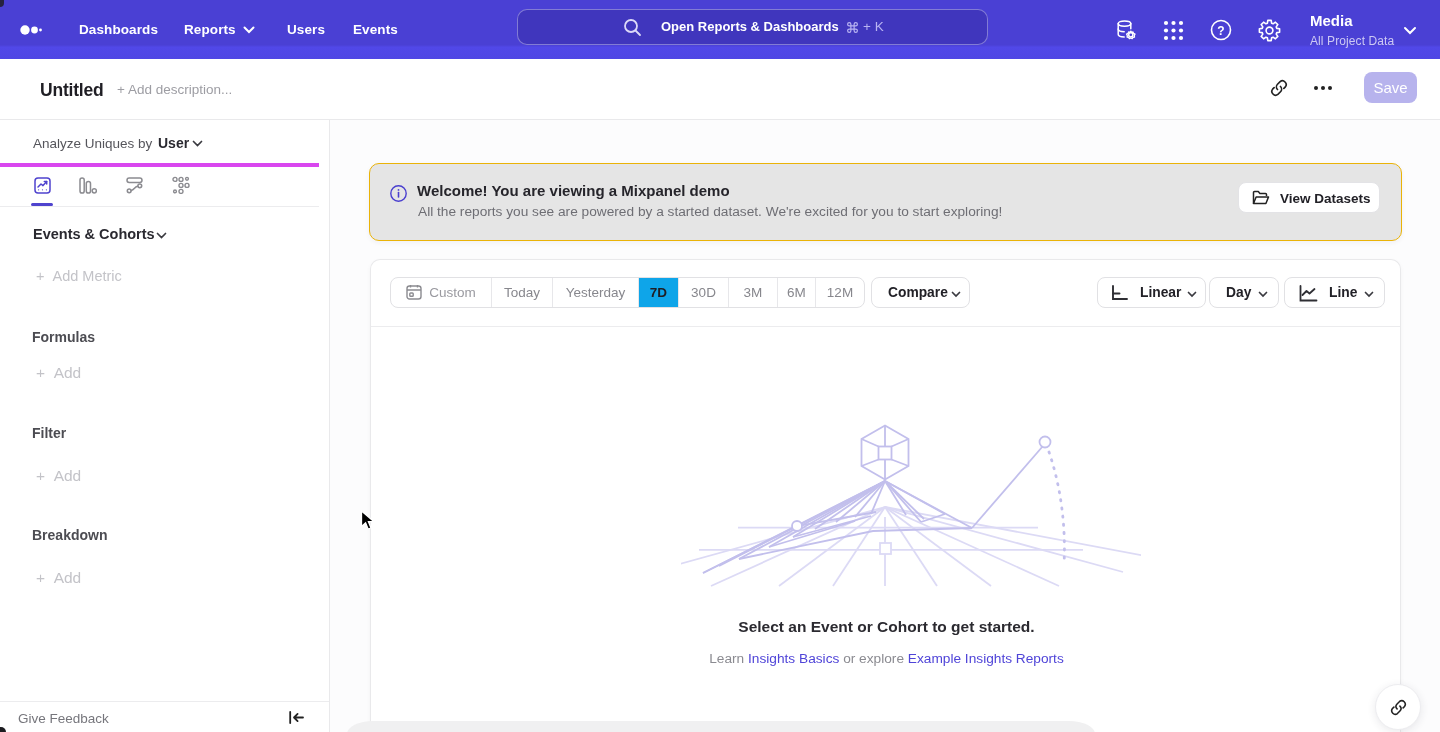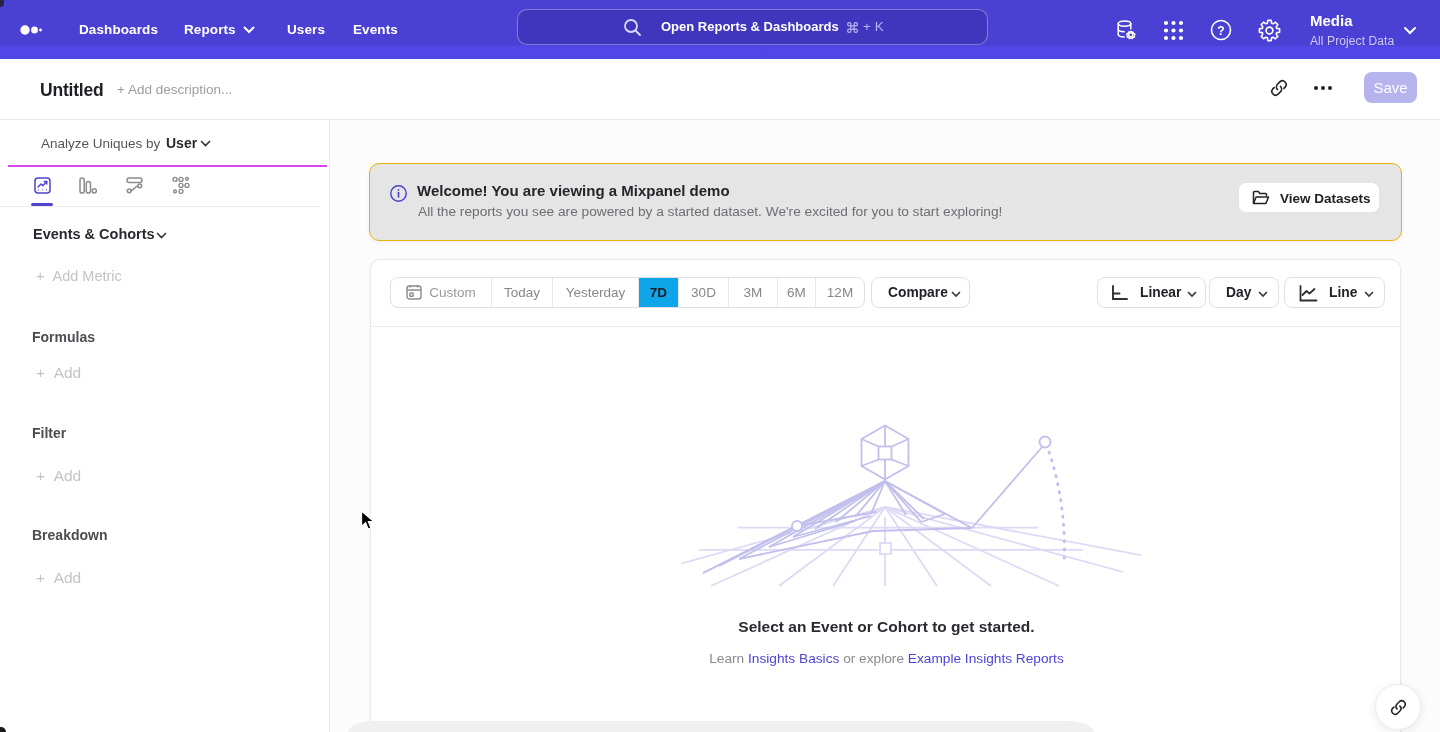--- a/index.html
+++ b/index.html
@@ -23,21 +23,21 @@
 
   
   #hdr { position:absolute; left:0; top:59px; width:1440px; height:61px; background:#fff; border-bottom:1px solid #e9e9eb; }
   #hdr .title { position:absolute; left:40px; top:21px; font-size:17.5px; font-weight:700; color:#1f1e24; letter-spacing:-.2px; }
   #hdr .desc  { position:absolute; left:117px; top:23px; font-size:13.5px; color:#9d9da3; }
   #savebtn { position:absolute; left:1364px; top:13px; width:53px; height:31px; background:#b7b3ed; border-radius:8px;
              color:#fff; font-size:15px; font-weight:400; text-align:center; line-height:31px; }
 
   
   #side { position:absolute; left:0; top:120px; width:330px; height:612px; background:#fff; border-right:1px solid #e9e9eb; }
-  .srow1 { position:absolute; left:8px; top:0; width:319px; height:47px; border-bottom:2px solid #d946ef; }
+  .srow1 { position:absolute; left:0; top:0; width:319px; height:47px; border-bottom:4px solid #d946ef; }
   .srow1 .t1 { position:absolute; left:33px; top:16px; font-size:13.5px; color:#55555b; }
   .srow1 .t2 { position:absolute; left:158px; top:15px; font-size:14px; font-weight:700; color:#2a2930; }
   .tabs { position:absolute; left:0; top:47px; width:319px; height:40px; border-bottom:1px solid #ececee; }
   .tabu { position:absolute; left:31px; top:36px; width:22px; height:3px; background:#4f43ce; border-radius:2px; }
   .shead { position:absolute; font-size:14.5px; font-weight:700; color:#2a2930; left:33px; }
   .sheadsm { position:absolute; font-size:14px; font-weight:700; color:#4c4c52; left:32px; }
   .sadd { position:absolute; left:36px; color:#c3c3c8; font-size:14.5px; }
   .sfoot { position:absolute; left:0; top:581px; width:329px; height:31px; border-top:1px solid #ececee; }
   .sfoot .gf { position:absolute; left:18px; top:9px; font-size:13.5px; color:#76767c; }
 
@@ -206,20 +206,27 @@
 
     <div class="sheadsm" style="top:209px">Formulas</div>
     <div class="sadd" style="top:244px;font-size:15.5px">+&nbsp;&nbsp;Add</div>
 
     <div class="sheadsm" style="top:305px">Filter</div>
     <div class="sadd" style="top:347px;font-size:15.5px">+&nbsp;&nbsp;Add</div>
 
     <div class="sheadsm" style="top:407px">Breakdown</div>
     <div class="sadd" style="top:449px;font-size:15.5px">+&nbsp;&nbsp;Add</div>
 
+    <div class="sfoot">
+      <div class="gf">Give Feedback</div>
+      <svg class="abs" style="left:289px;top:9px" width="15" height="13" viewBox="0 0 15 13" fill="none" stroke="#222" stroke-width="1.8" stroke-linecap="round">
+        <path d="M1.2 1 V12"></path>
+        <path d="M5 6.5 H14 M5 6.5 l3.6 -3.6 M5 6.5 l3.6 3.6"></path>
+      </svg>
+    </div>
   </div>
 
   <div id="main">
     <div id="banner">
       <svg class="abs" style="left:20px;top:21px" width="17" height="17" viewBox="0 0 17 17" fill="none">
         <circle cx="8.5" cy="8.5" r="7.7" stroke="#4a3fcf" stroke-width="1.4"></circle>
         <path d="M8.5 7.5 V12" stroke="#4a3fcf" stroke-width="1.6" stroke-linecap="round"></path>
         <circle cx="8.5" cy="4.9" r="0.9" fill="#4a3fcf"></circle>
       </svg>
       <div class="bt">Welcome! You are viewing a Mixpanel demo</div>

